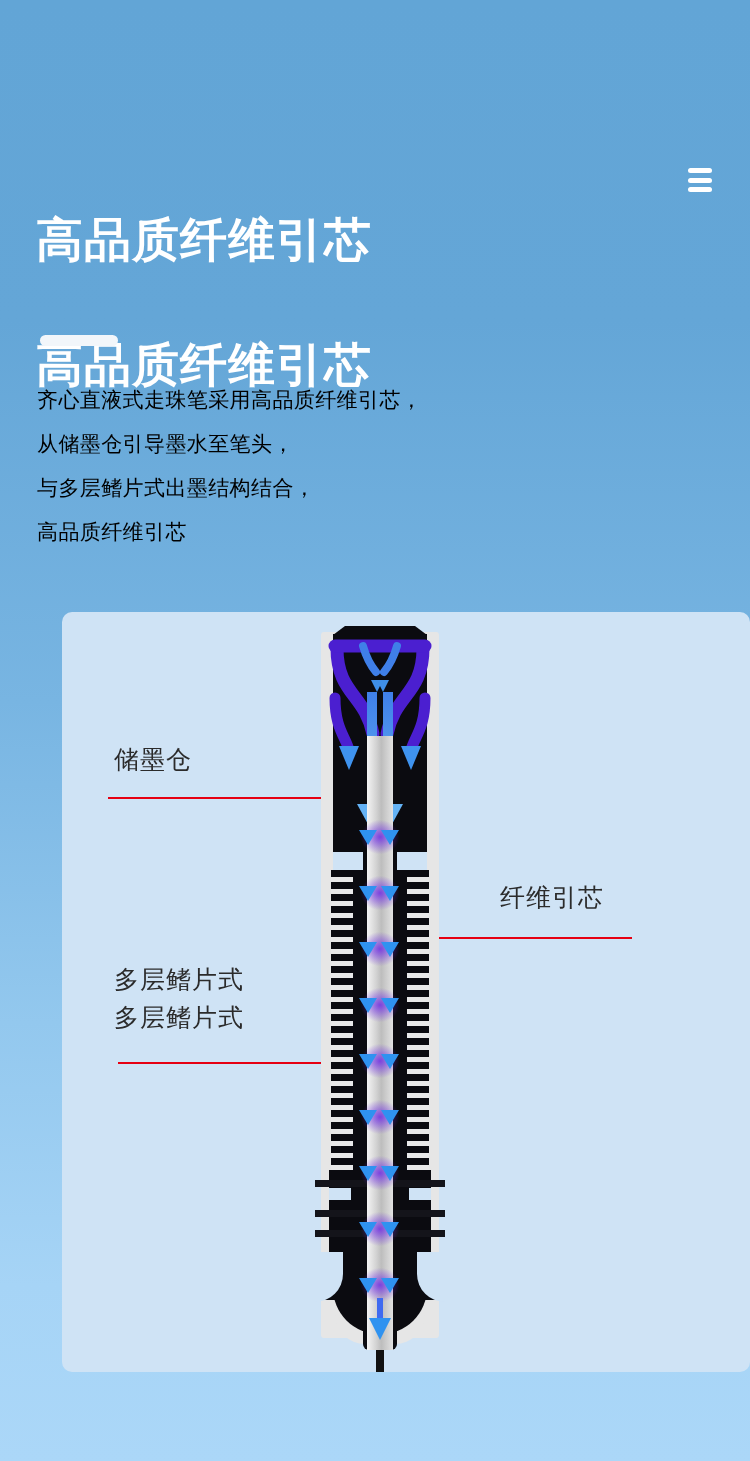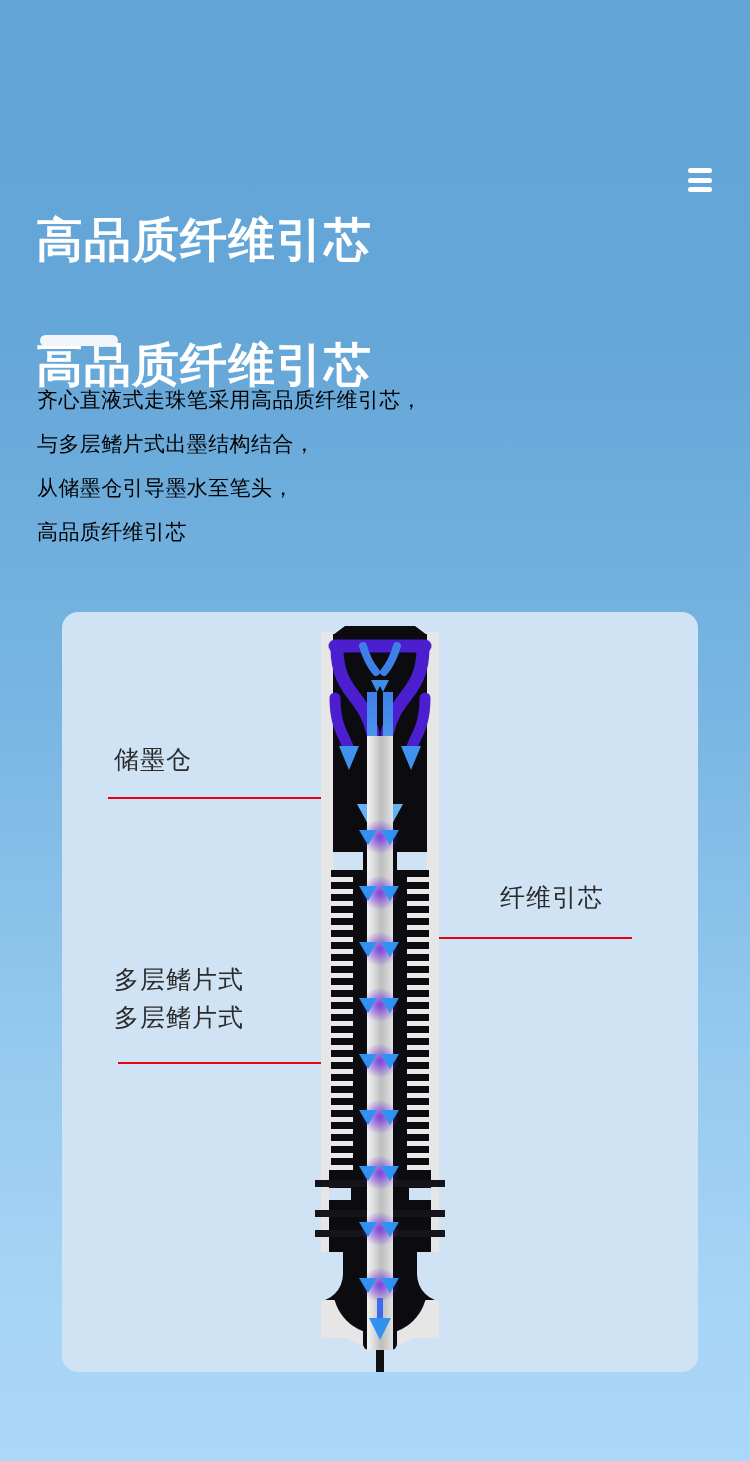--- a/index.html
+++ b/index.html
@@ -32,22 +32,22 @@
 
   .body-text{
     position:absolute;left:37px;top:378px;width:660px;
     color:#000000;font-size:21px;line-height:44px;font-weight:400;
     letter-spacing:0.4px;
   }
   .body-text div{white-space:nowrap;}
 
   
   .card{
-    position:absolute;left:62px;top:612px;width:636px;height:760px;
-    background:#cfe3f5;border-radius:16px;overflow:hidden;
+    position:absolute;left:62px;top:612px;width:688px;height:760px;
+    background:#cfe3f5;border-radius:10px;overflow:hidden;
   }
 
   .diagram{position:absolute;inset:0;}
 
   
   .lbl{
     position:absolute;color:#2b2b2b;font-size:25px;line-height:38px;
     font-weight:400;letter-spacing:1px;white-space:nowrap;
   }
   .lbl-reservoir{left:52px;top:128px;}
@@ -176,22 +176,22 @@
 
   <div class="title">
     <span class="title-line">高品质纤维引芯</span>
     <span class="title-line">高品质纤维引芯</span>
   </div>
 
   <div class="accent-bar"></div>
 
   <div class="body-text">
     <div>齐心直液式走珠笔采用高品质纤维引芯，</div>
+    <div>从储墨仓引导墨水至笔头，</div>
     <div>与多层鳍片式出墨结构结合，</div>
-    <div>从储墨仓引导墨水至笔头，</div>
     <div>高品质纤维引芯</div>
   </div>
 
   <div class="card">
     <div class="diagram">
 
       <div class="lbl lbl-reservoir">储墨仓</div>
       <div class="leader leader-reservoir"></div>
 
       <div class="lbl lbl-fiber">纤维引芯</div>

